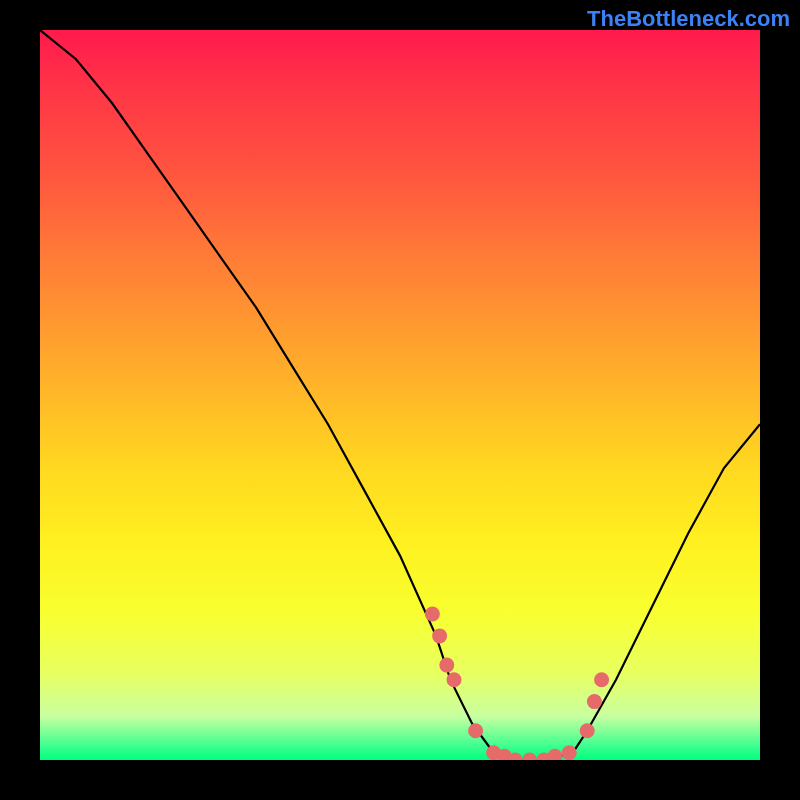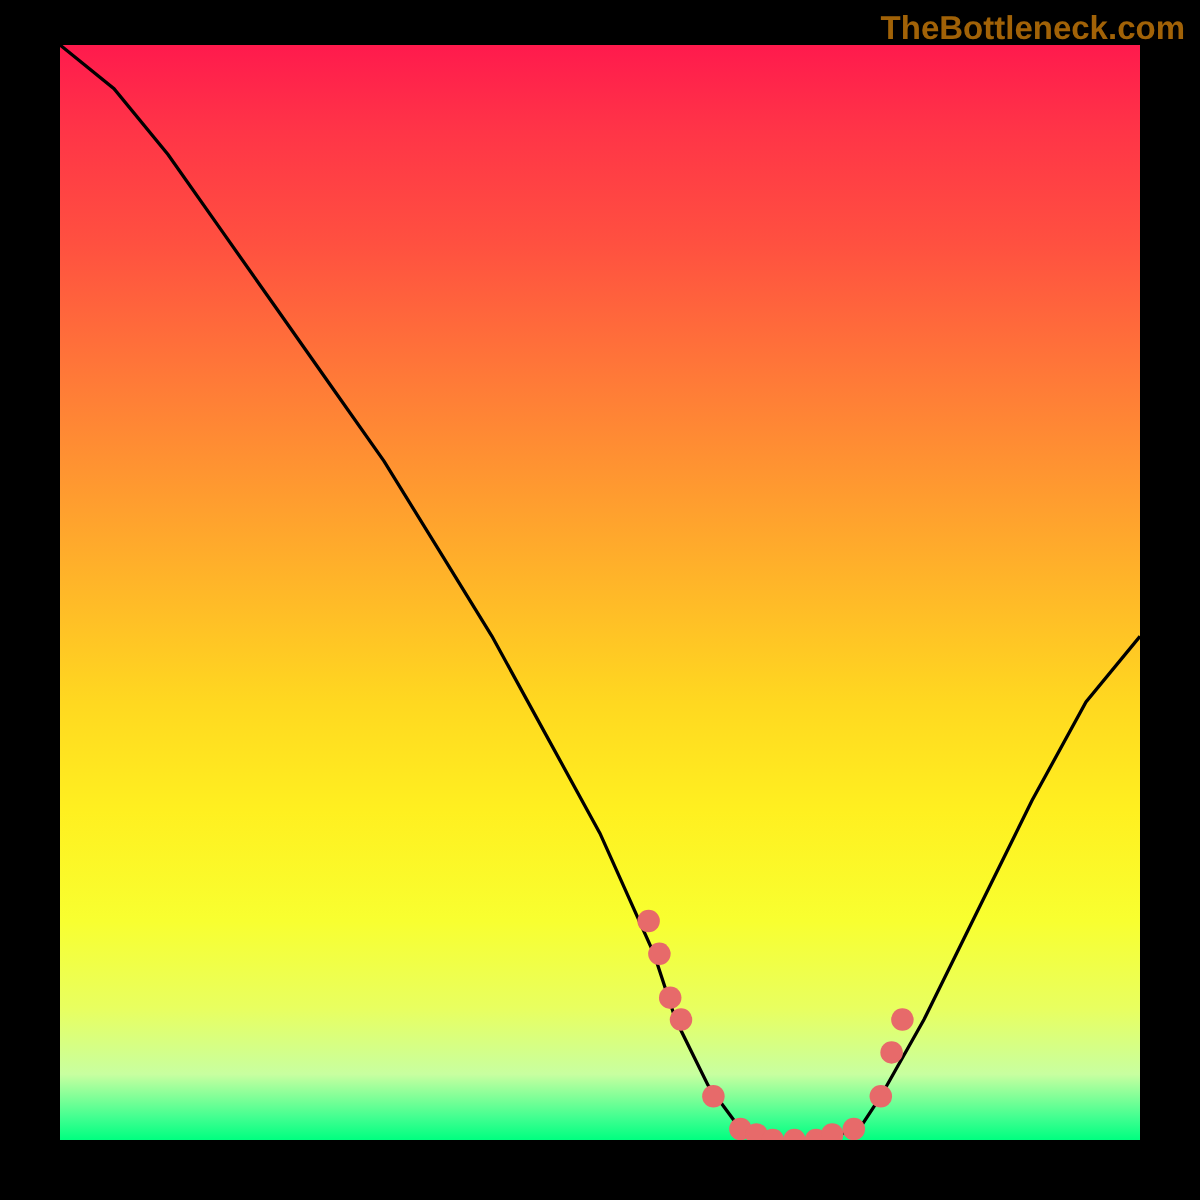--- a/index.html
+++ b/index.html
@@ -1,21 +1,21 @@
 <!DOCTYPE html>
 <html><head>
 <meta charset="utf-8">
 <style>
   * { margin: 0; padding: 0; box-sizing: border-box; }
   body { width: 800px; height: 800px; background: #000; position: relative; overflow: hidden; }
   .watermark {
     position: absolute;
     top: 6px;
     right: 10px;
-    color: #a16207;
+    color: #3b82f6;
     font-family: Arial, sans-serif;
     font-size: 22px;
     font-weight: bold;
     z-index: 10;
   }
   .plot-area {
     position: absolute;
     left: 40px;
     top: 30px;
     width: 720px;

